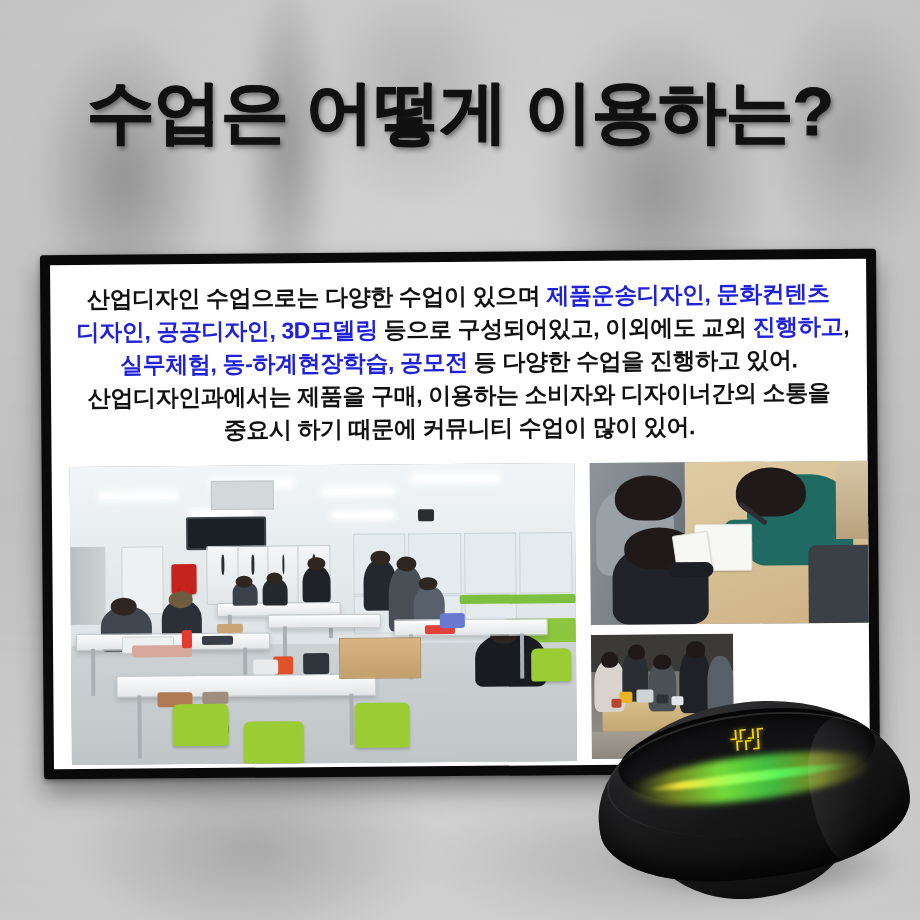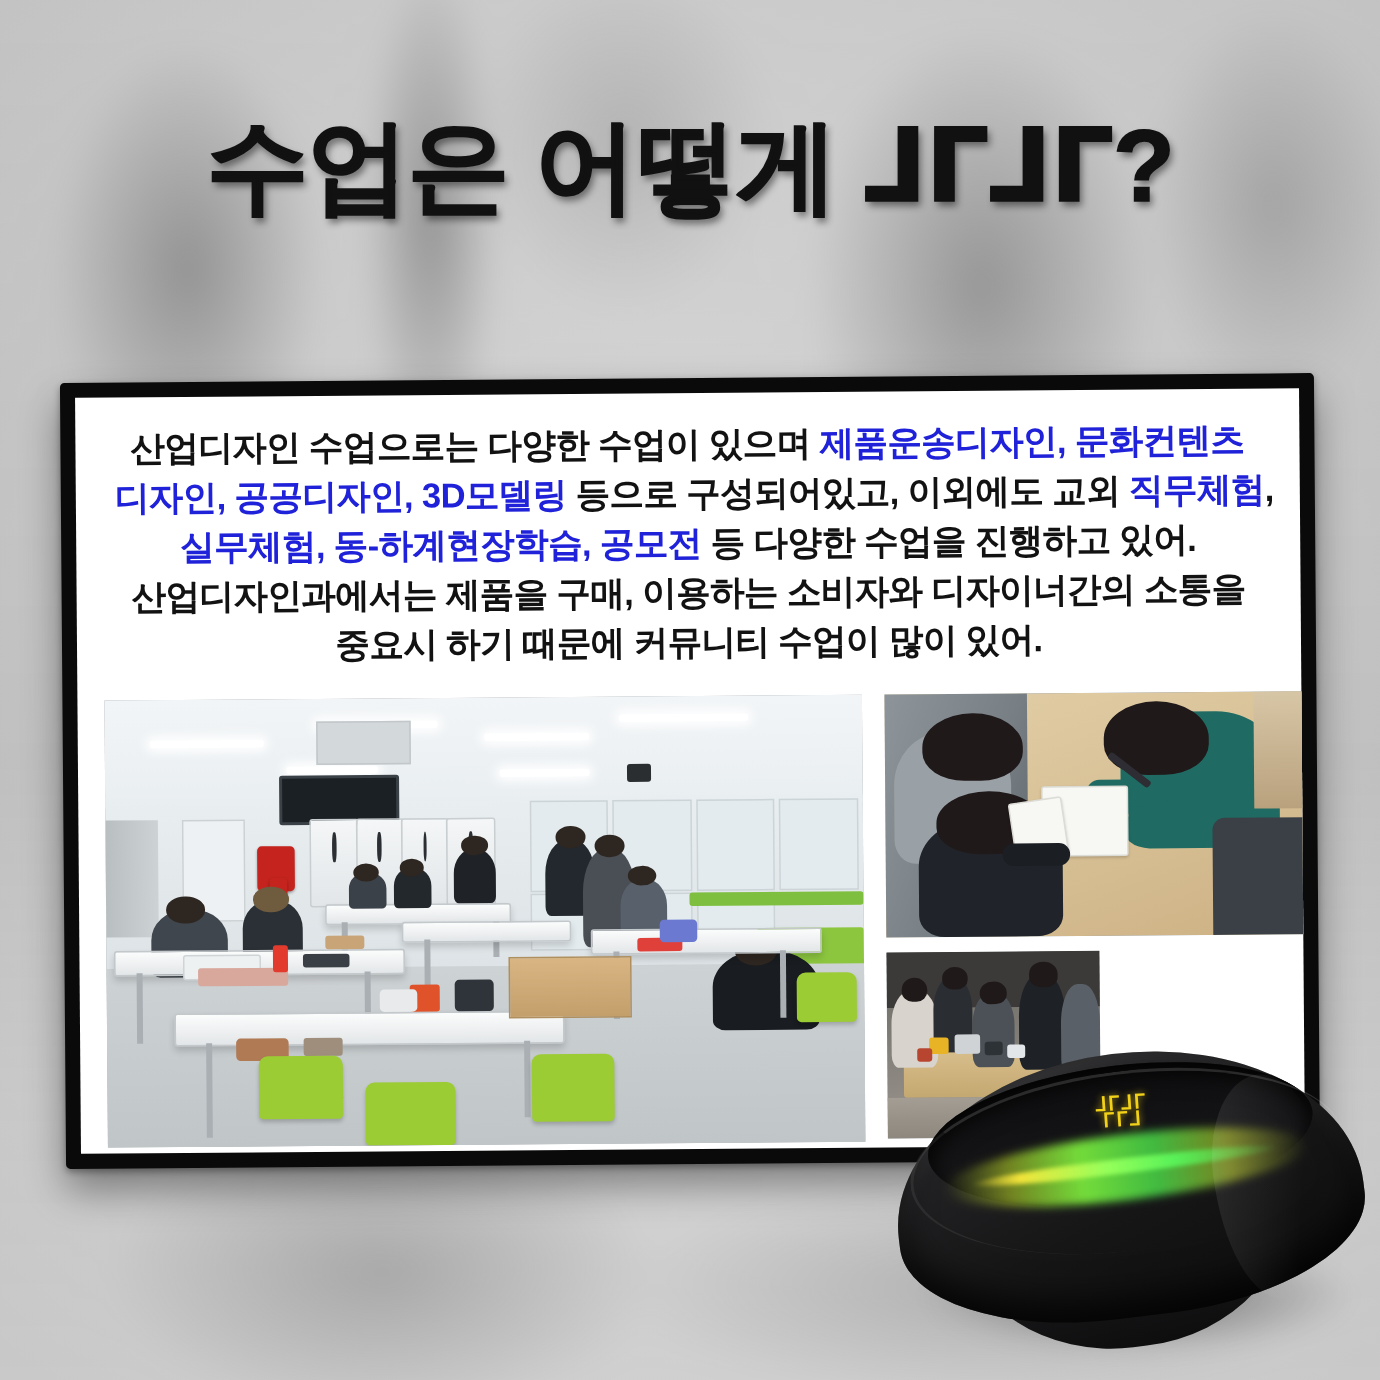--- a/index.html
+++ b/index.html
@@ -193,28 +193,28 @@
     background:linear-gradient(100deg, rgba(255,255,255,.10), rgba(255,255,255,0) 72%);
     transform:rotate(-7deg);
   }
 </style>
 </head>
 <body>
 
 <div id="bg-photo"></div>
 <div id="bg-vignette"></div>
 
-<div id="headline">수업은 어떻게 ᒧᒥᒧᒥ?</div>
+<div id="headline">수업은 어떻게 이용하는?</div>
 
 <div id="slide-card">
   <div id="card-inner">
 
     <div id="body-copy">
         <span class="ln"><span>산업디자인 수업으로는 다양한 수업이 있으며 </span><span class="hl">제품운송디자인, 문화컨텐츠</span></span>
-        <span class="ln"><span class="hl">디자인, 공공디자인, 3D모델링</span><span> 등으로 구성되어있고, 이외에도 교외 </span><span class="hl">직무체험</span><span>,</span></span>
+        <span class="ln"><span class="hl">디자인, 공공디자인, 3D모델링</span><span> 등으로 구성되어있고, 이외에도 교외 </span><span class="hl">진행하고</span><span>,</span></span>
         <span class="ln"><span class="hl">실무체험, 동-하계현장학습, 공모전</span><span> 등 다양한 수업을 진행하고 있어.</span></span>
         <span class="ln"><span>산업디자인과에서는 제품을 구매, 이용하는 소비자와 디자이너간의 소통을</span></span>
         <span class="ln"><span>중요시 하기 때문에 커뮤니티 수업이 많이 있어.</span></span>
       </div>
 
     <div id="collage">
 
       <div class="photo" id="photo-classroom">
         <div class="room">
           <div class="ceiling"></div>

